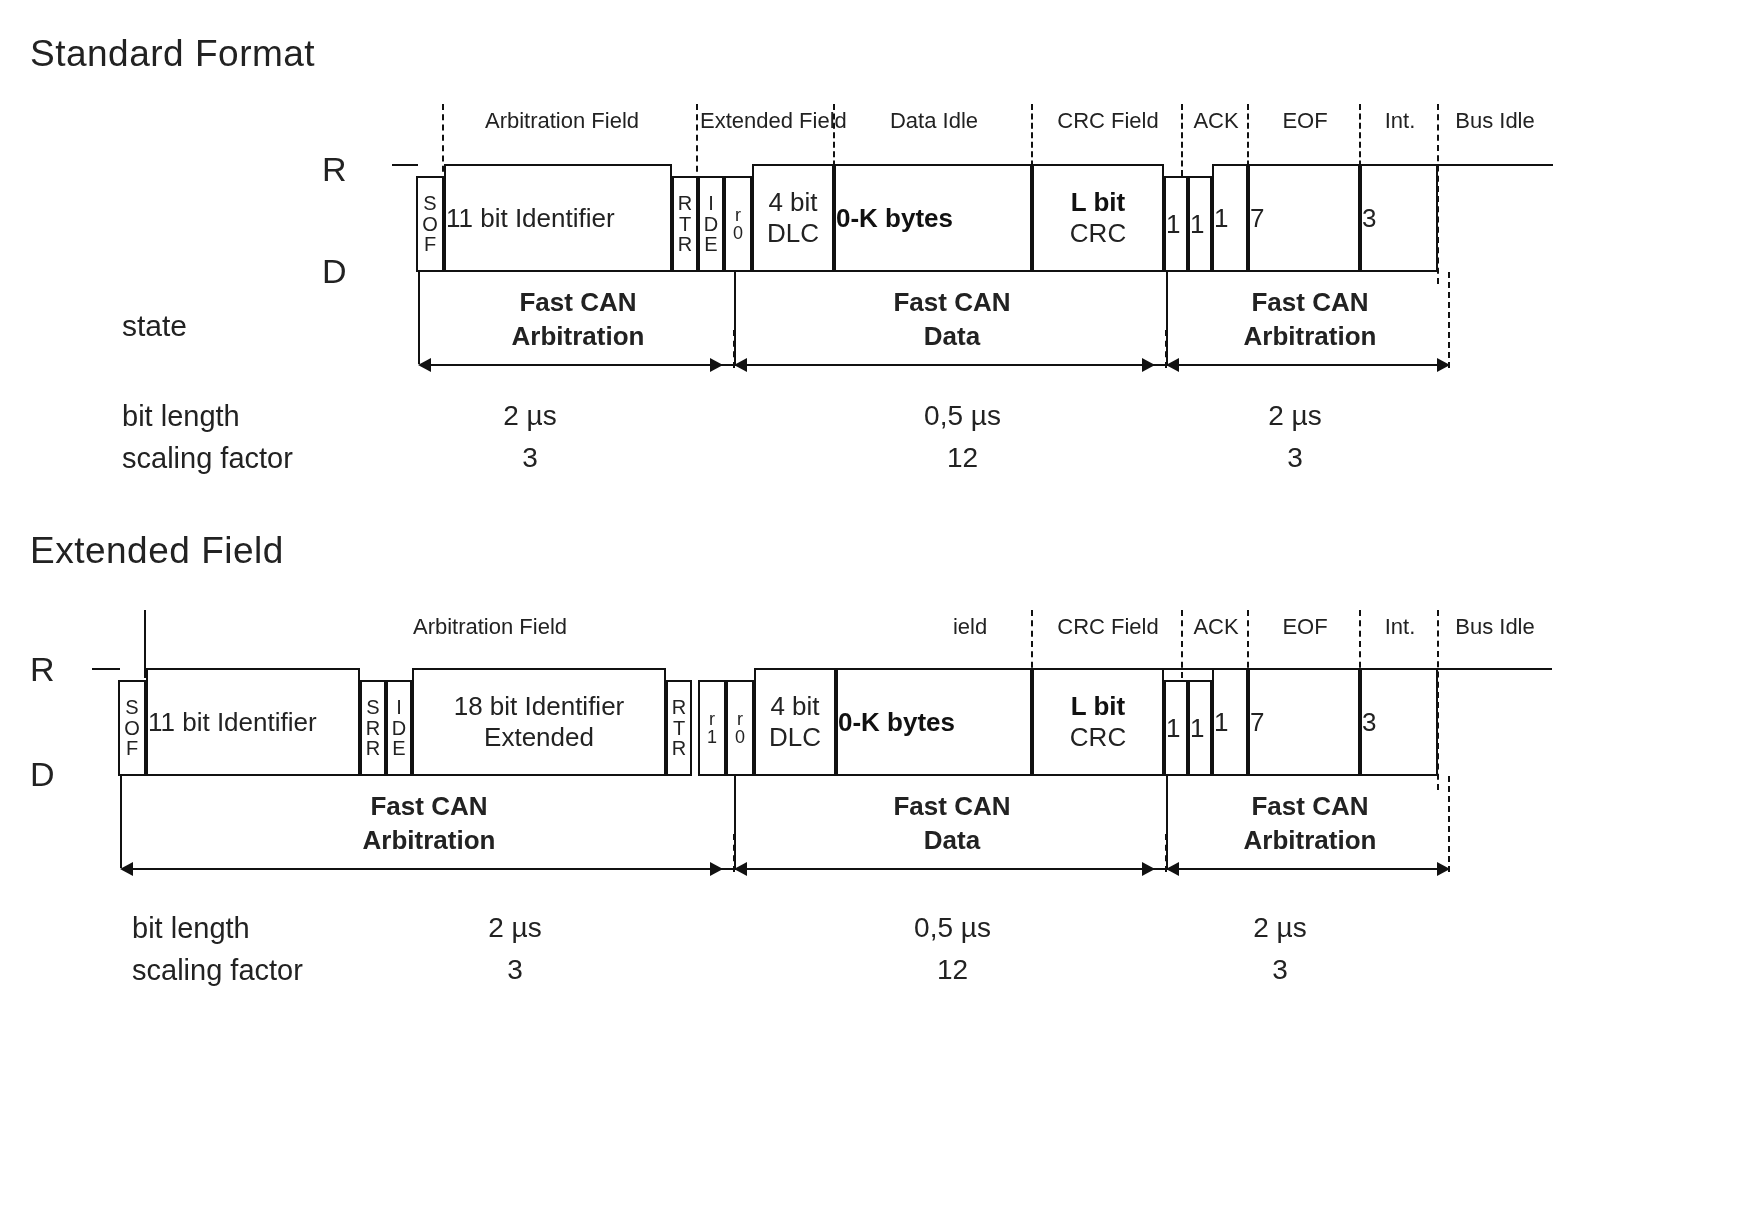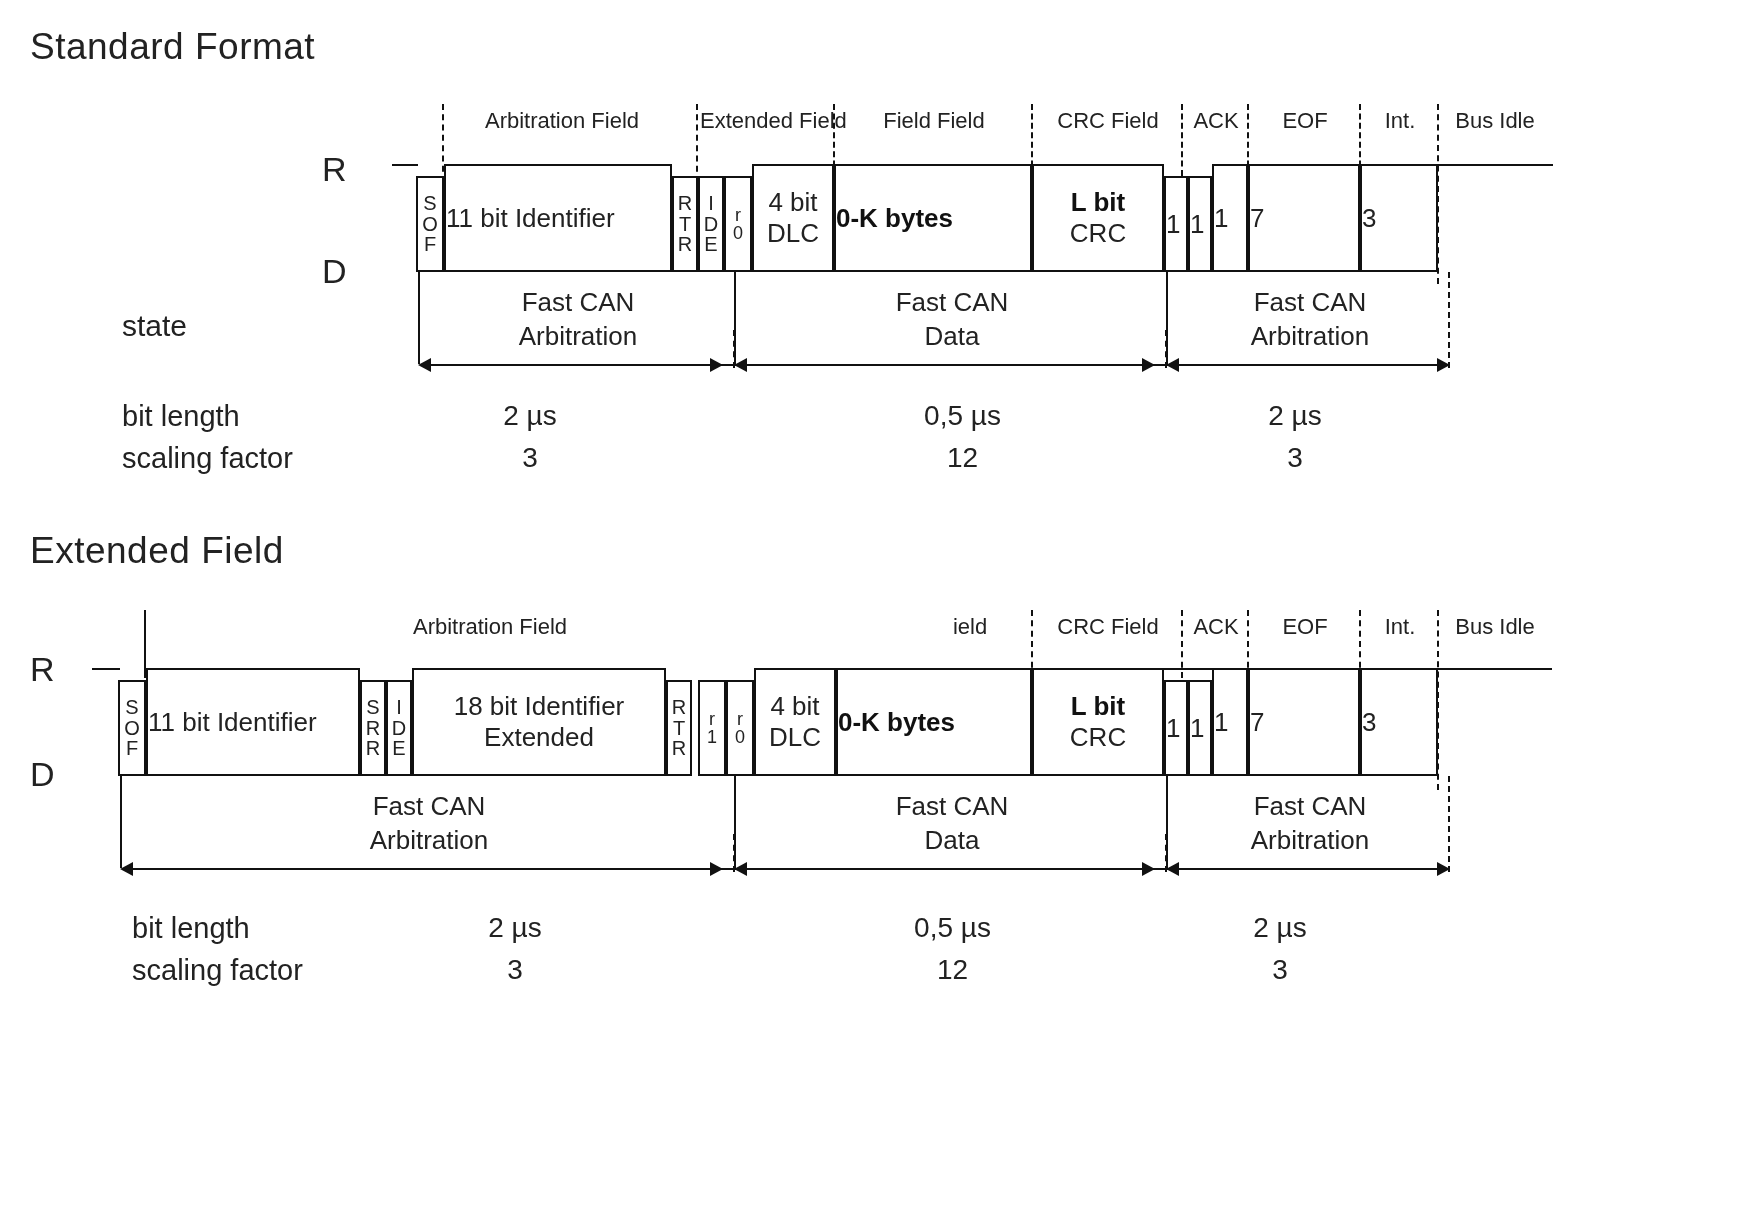--- a/index.html
+++ b/index.html
@@ -11,45 +11,45 @@
   }
   .abs{position:absolute;}
   .title{font-size:37px;letter-spacing:.5px;color:#222;white-space:nowrap;}
   .sideLbl{font-size:34px;color:#222;white-space:nowrap;}
   .rowLbl{font-size:29px;color:#222;white-space:nowrap;}
   .hdr{font-size:22px;color:#222;white-space:nowrap;text-align:center;}
   .cellTxt{font-size:26px;color:#222;white-space:nowrap;}
   .cellTxtB{font-size:26px;color:#111;font-weight:bold;white-space:nowrap;}
   .vert{font-size:20px;color:#222;line-height:1.02;text-align:center;}
   .num{font-size:28px;color:#222;white-space:nowrap;text-align:center;}
-  .stateTxt{font-size:26px;color:#222;white-space:nowrap;text-align:center;line-height:1.30;}
+  .stateTxt{font-size:26px;color:#222;white-space:nowrap;text-align:center;line-height:1.30;font-weight:bold;}
 
   
   .box{border:2px solid #111;box-sizing:border-box;background:#fff;}
   
   .rline{background:#111;height:2px;}
   
   .ctr{display:flex;align-items:center;}
   .ctrv{display:flex;align-items:center;justify-content:center;flex-direction:column;}
   
   .dimline{height:2px;background:#111;position:absolute;}
   .arwL,.arwR{position:absolute;width:0;height:0;border-top:7px solid transparent;border-bottom:7px solid transparent;}
   .arwL{border-right:13px solid #111;}
   .arwR{border-left:13px solid #111;}
   .dash-v{position:absolute;border-left:2px dashed #111;}
   .solid-v{position:absolute;background:#111;width:2px;}
 </style>
 </head>
 <body>
 
-<div class="abs title" style="left:30px;top:26px;">Standard Format</div>
+<div class="abs title" style="left:30px;top:33px;">Standard Format</div>
 
 <div class="abs hdr" style="left:448px;top:108px;width:228px;">Arbitration Field</div>
 <div class="abs hdr" style="left:700px;top:108px;width:134px;">Extended Field</div>
-<div class="abs hdr" style="left:836px;top:108px;width:196px;">Field Field</div>
+<div class="abs hdr" style="left:836px;top:108px;width:196px;">Data Idle</div>
 <div class="abs hdr" style="left:1034px;top:108px;width:148px;">CRC Field</div>
 <div class="abs hdr" style="left:1184px;top:108px;width:64px;">ACK</div>
 <div class="abs hdr" style="left:1250px;top:108px;width:110px;">EOF</div>
 <div class="abs hdr" style="left:1362px;top:108px;width:76px;">Int.</div>
 <div class="abs hdr" style="left:1440px;top:108px;width:110px;">Bus Idle</div>
 
 <div class="abs dash-v" style="left:442px;top:104px;height:78px;"></div>
 <div class="abs dash-v" style="left:696px;top:104px;height:78px;"></div>
 <div class="abs dash-v" style="left:833px;top:104px;height:72px;"></div>
 <div class="abs dash-v" style="left:1031px;top:104px;height:72px;"></div>

